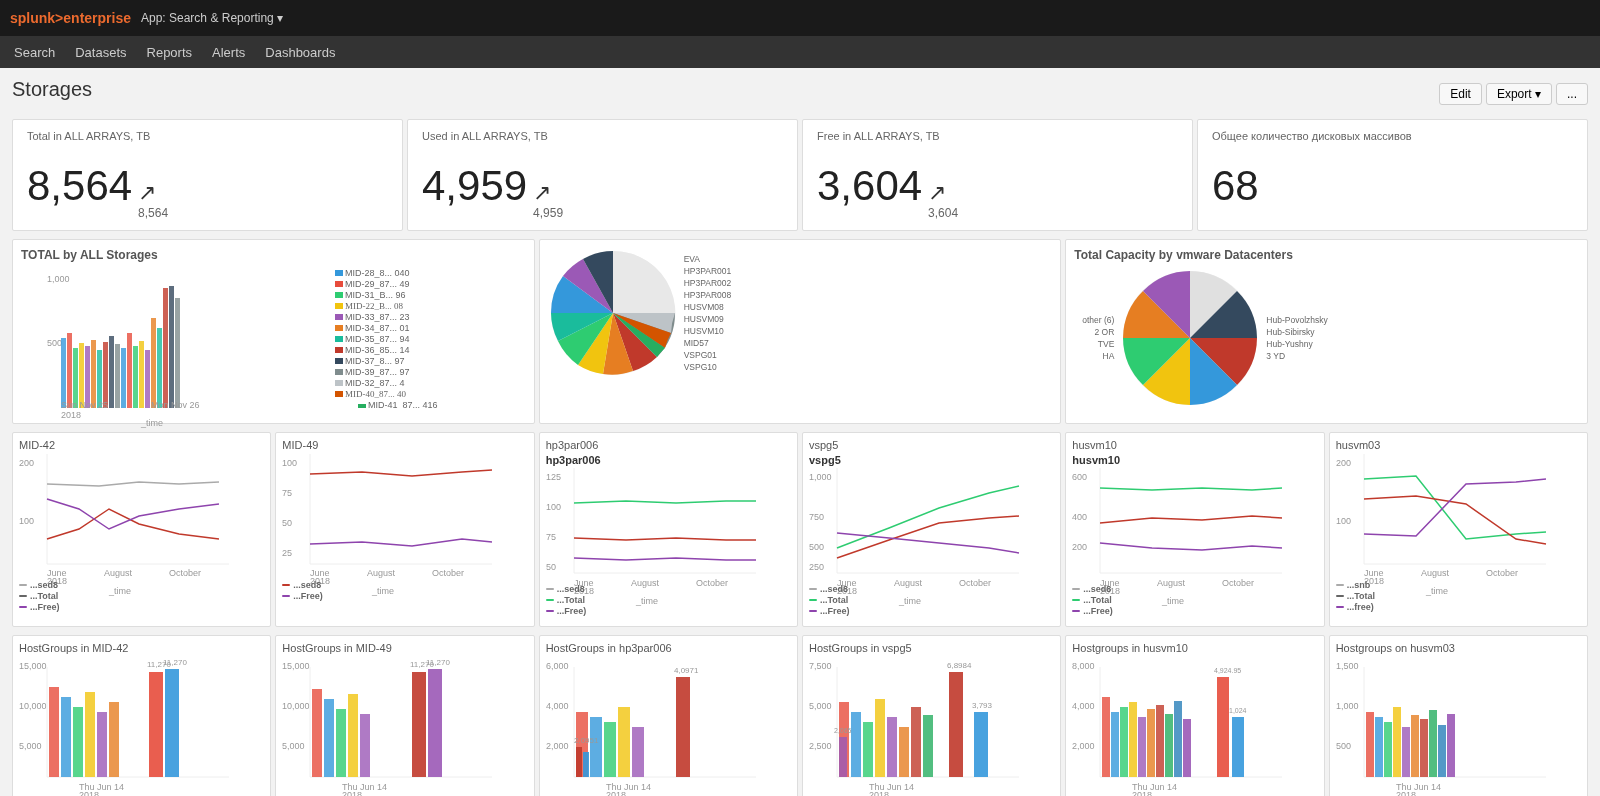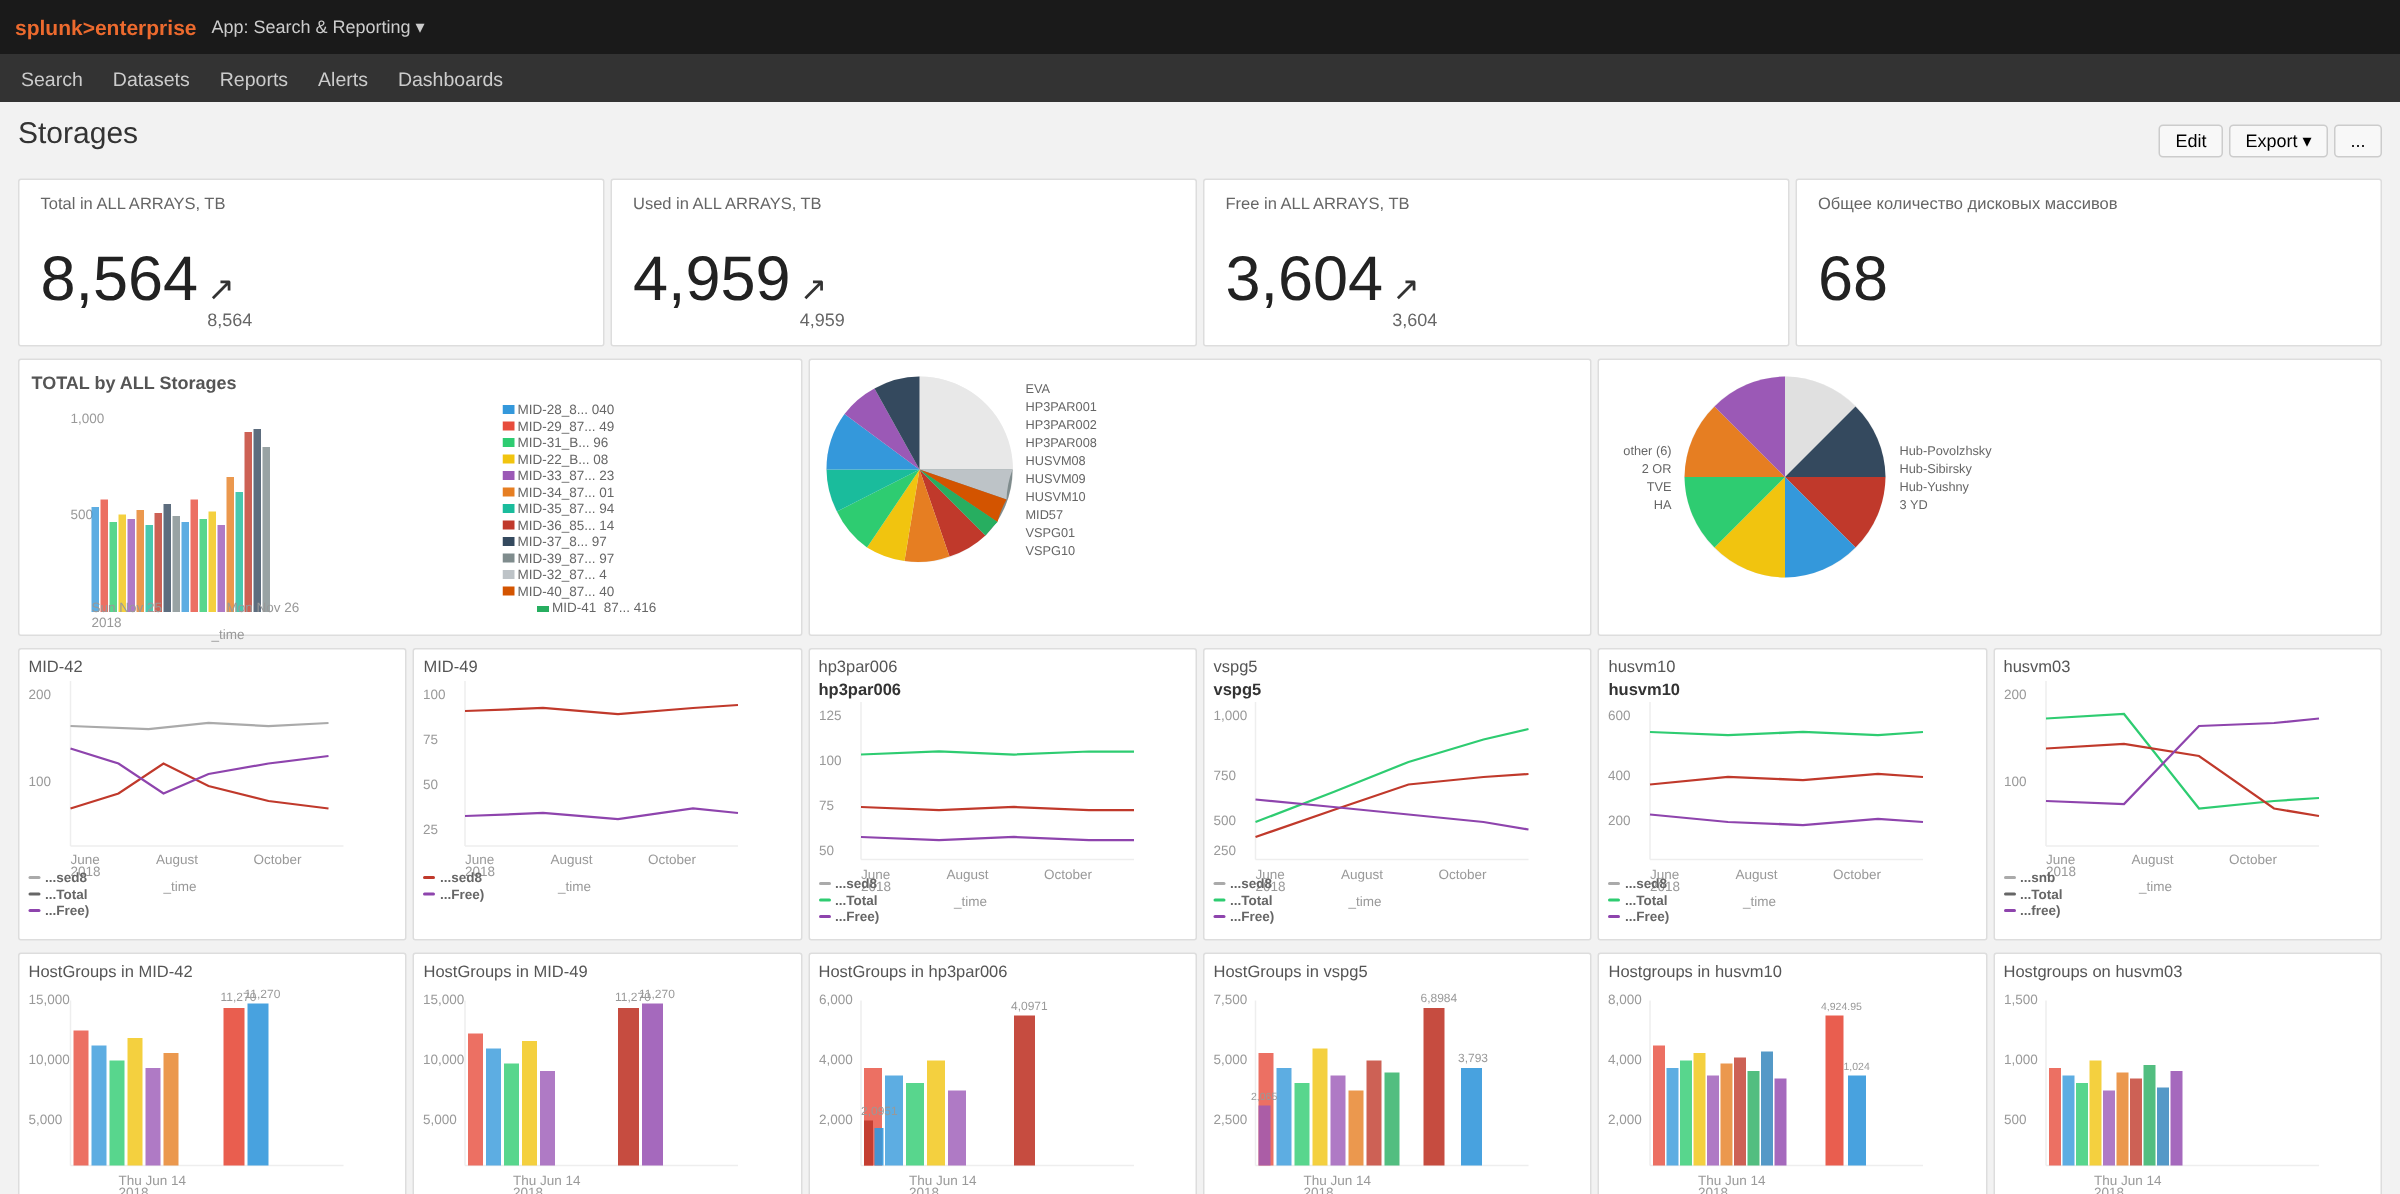--- a/index.html
+++ b/index.html
@@ -250,29 +250,29 @@
           <text x="40" y="150" class="axis-label">2018</text>
           <text x="130" y="140" class="axis-label">Mon Nov 26</text>
           <text x="120" y="158" class="axis-label">_time</text>
         </svg>
 
         <div style="font-size:9px; color:#666; overflow:hidden; max-height:140px;">
           <div style="display:flex; flex-direction:column; gap:1px;">
             <div style="display:flex; align-items:center; gap:2px;"><span style="background:#3498db; width:8px; height:6px; display:inline-block;"></span> MID-28_8... 040</div>
             <div style="display:flex; align-items:center; gap:2px;"><span style="background:#e74c3c; width:8px; height:6px; display:inline-block;"></span> MID-29_87... 49</div>
             <div style="display:flex; align-items:center; gap:2px;"><span style="background:#2ecc71; width:8px; height:6px; display:inline-block;"></span> MID-31_B... 96</div>
-            <div style="display:flex; align-items:center; gap:2px;"><span style="background:#f1c40f; width:8px; height:6px; display:inline-block;"></span> MID-22_B... 08</div>
+            <div style="display:flex; align-items:center; gap:2px;font-family:Liberation Serif, serif;"><span style="background:#f1c40f; width:8px; height:6px; display:inline-block;"></span> MID-22_B... 08</div>
             <div style="display:flex; align-items:center; gap:2px;"><span style="background:#9b59b6; width:8px; height:6px; display:inline-block;"></span> MID-33_87... 23</div>
             <div style="display:flex; align-items:center; gap:2px;"><span style="background:#e67e22; width:8px; height:6px; display:inline-block;"></span> MID-34_87... 01</div>
             <div style="display:flex; align-items:center; gap:2px;"><span style="background:#1abc9c; width:8px; height:6px; display:inline-block;"></span> MID-35_87... 94</div>
             <div style="display:flex; align-items:center; gap:2px;"><span style="background:#c0392b; width:8px; height:6px; display:inline-block;"></span> MID-36_85... 14</div>
             <div style="display:flex; align-items:center; gap:2px;"><span style="background:#34495e; width:8px; height:6px; display:inline-block;"></span> MID-37_8... 97</div>
             <div style="display:flex; align-items:center; gap:2px;"><span style="background:#7f8c8d; width:8px; height:6px; display:inline-block;"></span> MID-39_87... 97</div>
             <div style="display:flex; align-items:center; gap:2px;"><span style="background:#bdc3c7; width:8px; height:6px; display:inline-block;"></span> MID-32_87... 4</div>
-            <div style="display:flex; align-items:center; gap:2px;"><span style="background:#d35400; width:8px; height:6px; display:inline-block;"></span> MID-40_87... 40</div>
+            <div style="display:flex; align-items:center; gap:2px;font-family:Liberation Serif, serif;"><span style="background:#d35400; width:8px; height:6px; display:inline-block;"></span> MID-40_87... 40</div>
             <div style="display:flex; align-items:flex-end; gap:2px;padding-left:23px;"><span style="background:#27ae60; width:8px; height:6px; display:inline-block;"></span> MID-41_87... 416</div>
 
           </div>
 
         </div>
       </div>
     </div>
 
     <div class="chart-card">
       <div style="display:flex; gap:6px; align-items:center;">
@@ -305,20 +305,21 @@
           <span>HUSVM09</span>
           <span>HUSVM10</span>
           <span>MID57</span>
           <span>VSPG01</span>
           <span>VSPG10</span>
         </div>
       </div>
     </div>
 
     <div class="chart-card">
+      <div class="chart-title">Total Capacity by vmware Datacenters</div>
       <div style="display:flex; gap:6px; align-items:center;">
 
         <div style="font-size:8.5px; color:#666; display:flex; flex-direction:column; gap:2px; min-width:40px; text-align:right;">
           <span>other (6)</span>
           <span>2 OR</span>
           <span>TVE</span>
           <span>HA</span>
         </div>
 
         <svg width="140" height="140" viewBox="-70 -70 140 140">

